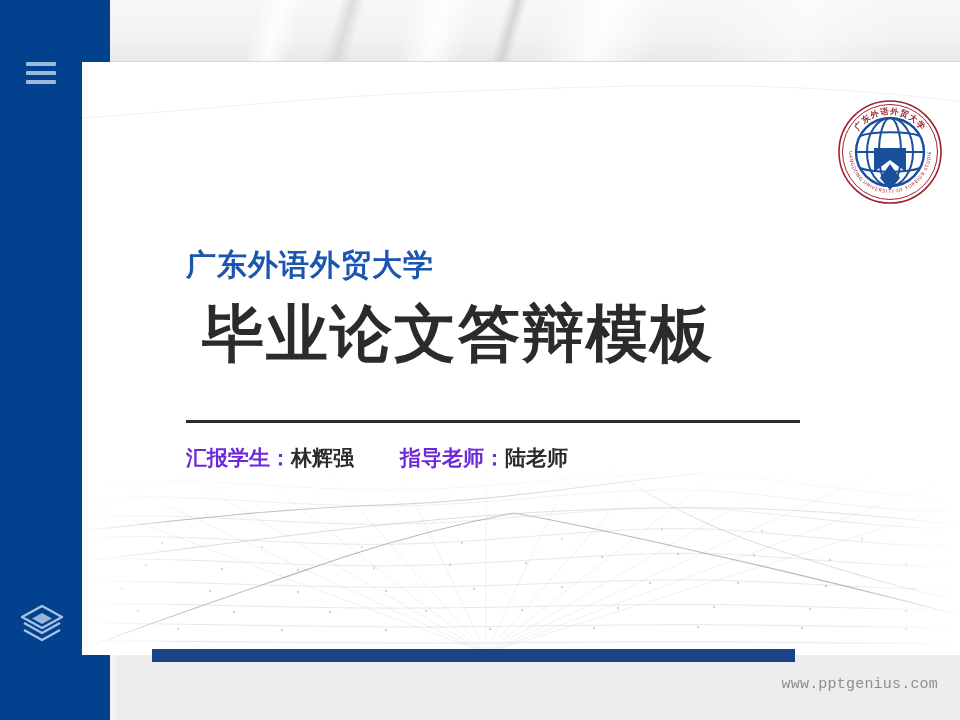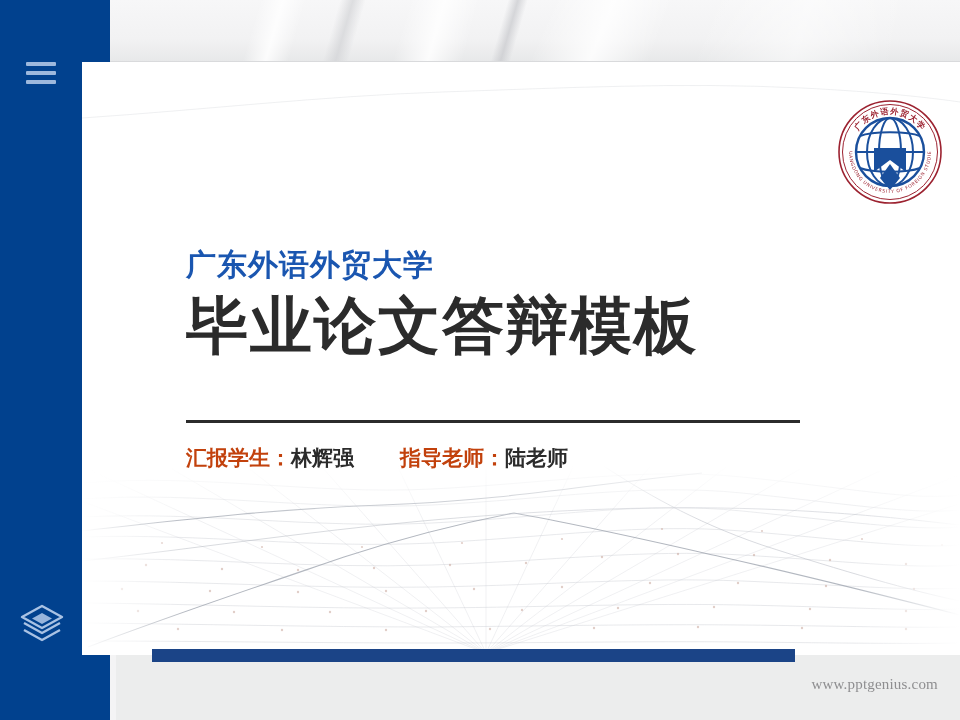--- a/index.html
+++ b/index.html
@@ -149,21 +149,21 @@
     margin: 0 0 8px 0;
     white-space: nowrap;
   }
   .main-title {
     font-family: "DejaVu Sans", "Liberation Sans", sans-serif;
     font-size: 62px;
     font-weight: 700;
     color: #2b2b2b;
     letter-spacing: 2px;
     line-height: 1.12;
-    margin: 0;
+    margin: 16px;
     white-space: nowrap;
   }
   .divider {
     position: absolute;
     left: 186px; top: 420px;
     width: 614px; height: 3px;
     background: #2b2b2b;
     z-index: 7;
   }
   .people {
@@ -171,42 +171,42 @@
     left: 186px; top: 444px;
     z-index: 7;
     font-family: "DejaVu Sans", "Liberation Sans", sans-serif;
     font-size: 21px;
     line-height: 1.4;
     white-space: nowrap;
     color: #2b2b2b;
   }
   .people .lbl {
     font-weight: 700;
-    color: #c2410c;
+    color: #6d28d9;
   }
   .people .val {
     font-weight: 700;
     color: #2b2b2b;
   }
   .people .gap { display: inline-block; width: 46px; }
 
   
   .bottom-bar {
     position: absolute;
     left: 152px; top: 649px;
     width: 643px; height: 13px;
     background: #1b4487;
     z-index: 8;
   }
 
   
   .footer-url {
     position: absolute;
     right: 22px; top: 676px;
-    font-family: Liberation Serif, serif;
+    font-family: Liberation Mono, monospace;
     font-size: 15px;
     color: #8e8e90;
     letter-spacing: .2px;
     z-index: 8;
     margin-left: 40px;
   }
 </style>
 </head>
 <body>
 

